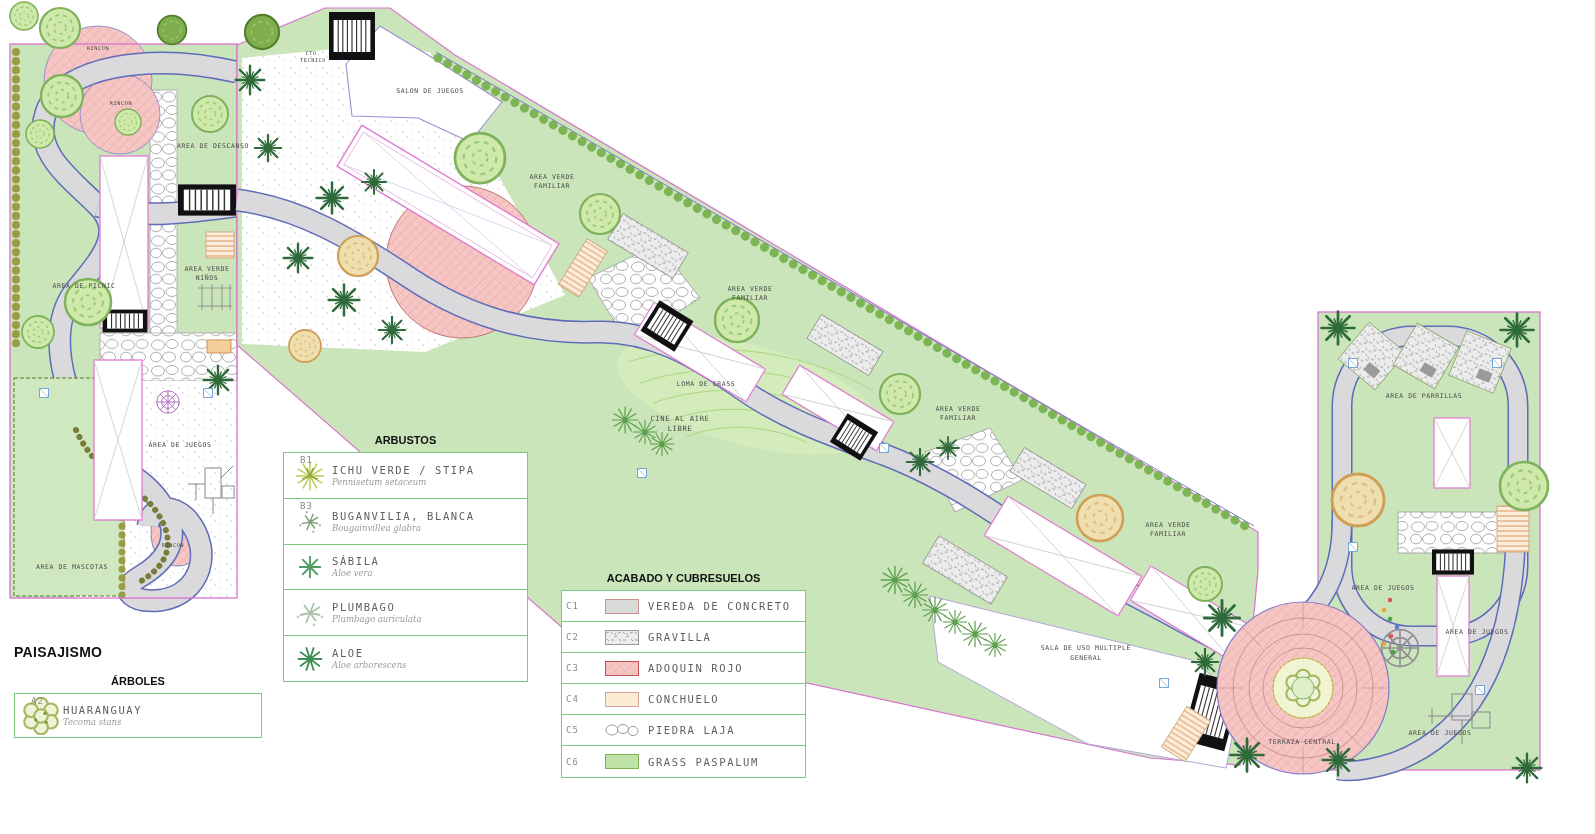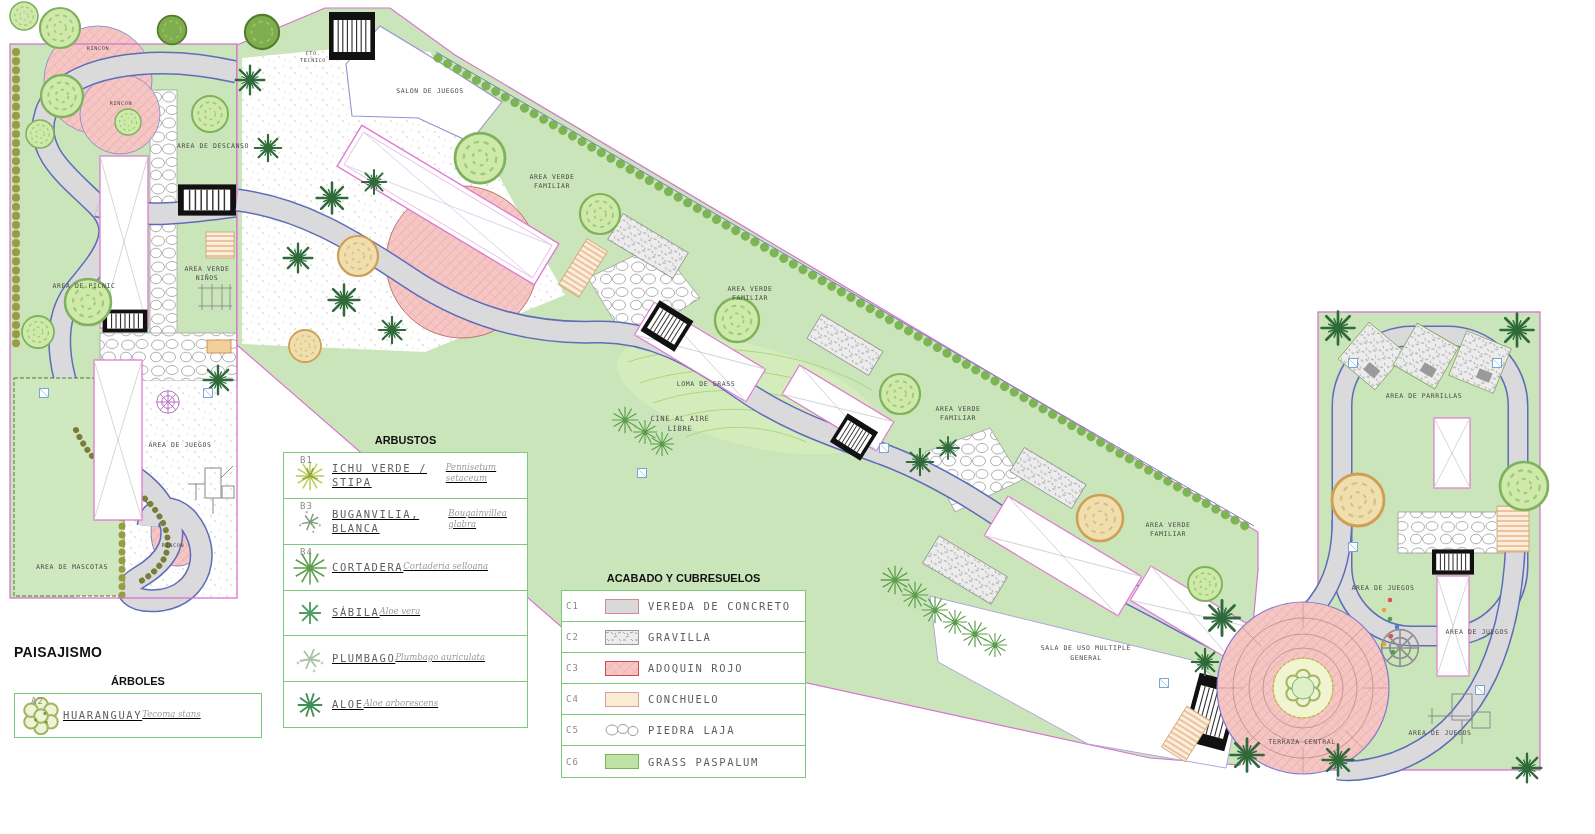--- a/index.html
+++ b/index.html
@@ -14,21 +14,21 @@
   .legend{position:absolute;}
   .leg-title{font-size:14px;font-weight:bold;color:#111;letter-spacing:.3px;margin-bottom:15px;}
   .leg-sub{font-size:11px;font-weight:bold;color:#111;margin-bottom:6px;text-align:center;}
   .leg-box{border:1px solid #7cc87c;background:#fff;}
   .leg-row{display:flex;align-items:center;border-bottom:1px solid #7cc87c;position:relative;
            padding:2px 6px 2px 4px;box-sizing:border-box;}
   .leg-row:last-child{border-bottom:none;}
   .code{position:absolute;top:2px;left:16px;font-family:"DejaVu Sans Mono",monospace;
         font-size:9px;color:#8a8a8a;letter-spacing:1px;}
   .licon{flex:0 0 44px;display:flex;justify-content:center;}
-  .names{display:flex;line-height:1.25;text-decoration:underline;}
+  .names{display:flex;flex-direction:column;line-height:1.25;}
   .nm{font-family:"DejaVu Sans Mono",monospace;font-size:10.5px;color:#5f5f5f;letter-spacing:1.6px;}
   .lt{font-family:"DejaVu Serif",serif;font-style:italic;font-size:8.5px;color:#9a9a9a;}
   .sw{display:inline-block;width:34px;height:15px;border:1px solid #c98f8f;box-sizing:border-box;}
   .sw-wrap{flex:0 0 52px;display:flex;justify-content:center;align-items:center;}
 </style>
 </head>
 <body>
 
 <div id="stage">
 
@@ -489,32 +489,20 @@
       <span class="licon">
             <svg width="30" height="30" viewBox="-11 -11 22 22">
               <use href="#sym-sprig" transform="scale(1.2)"></use>
             </svg>
           </span>
       <span class="names">
         <span class="nm">BUGANVILIA, BLANCA</span>
         <span class="lt">Bougainvillea glabra</span>
       </span>
     </div>
-    <div class="leg-row" style="height:46px">
-      <span class="code">B4</span>
-      <span class="licon">
-            <svg width="36" height="36" viewBox="-15 -15 30 30">
-              <use href="#sym-tuftG" transform="scale(1.25)"></use>
-            </svg>
-          </span>
-      <span class="names">
-        <span class="nm">CORTADERA</span>
-        <span class="lt">Cortaderia selloana</span>
-      </span>
-    </div>
     <div class="leg-row" style="height:45px">
       <span class="code"></span>
       <span class="licon">
             <svg width="26" height="26" viewBox="-10 -10 20 20">
               <use href="#sym-aloe" transform="scale(1.2)"></use>
             </svg>
           </span>
       <span class="names">
         <span class="nm">SÁBILA</span>
         <span class="lt">Aloe vera</span>

